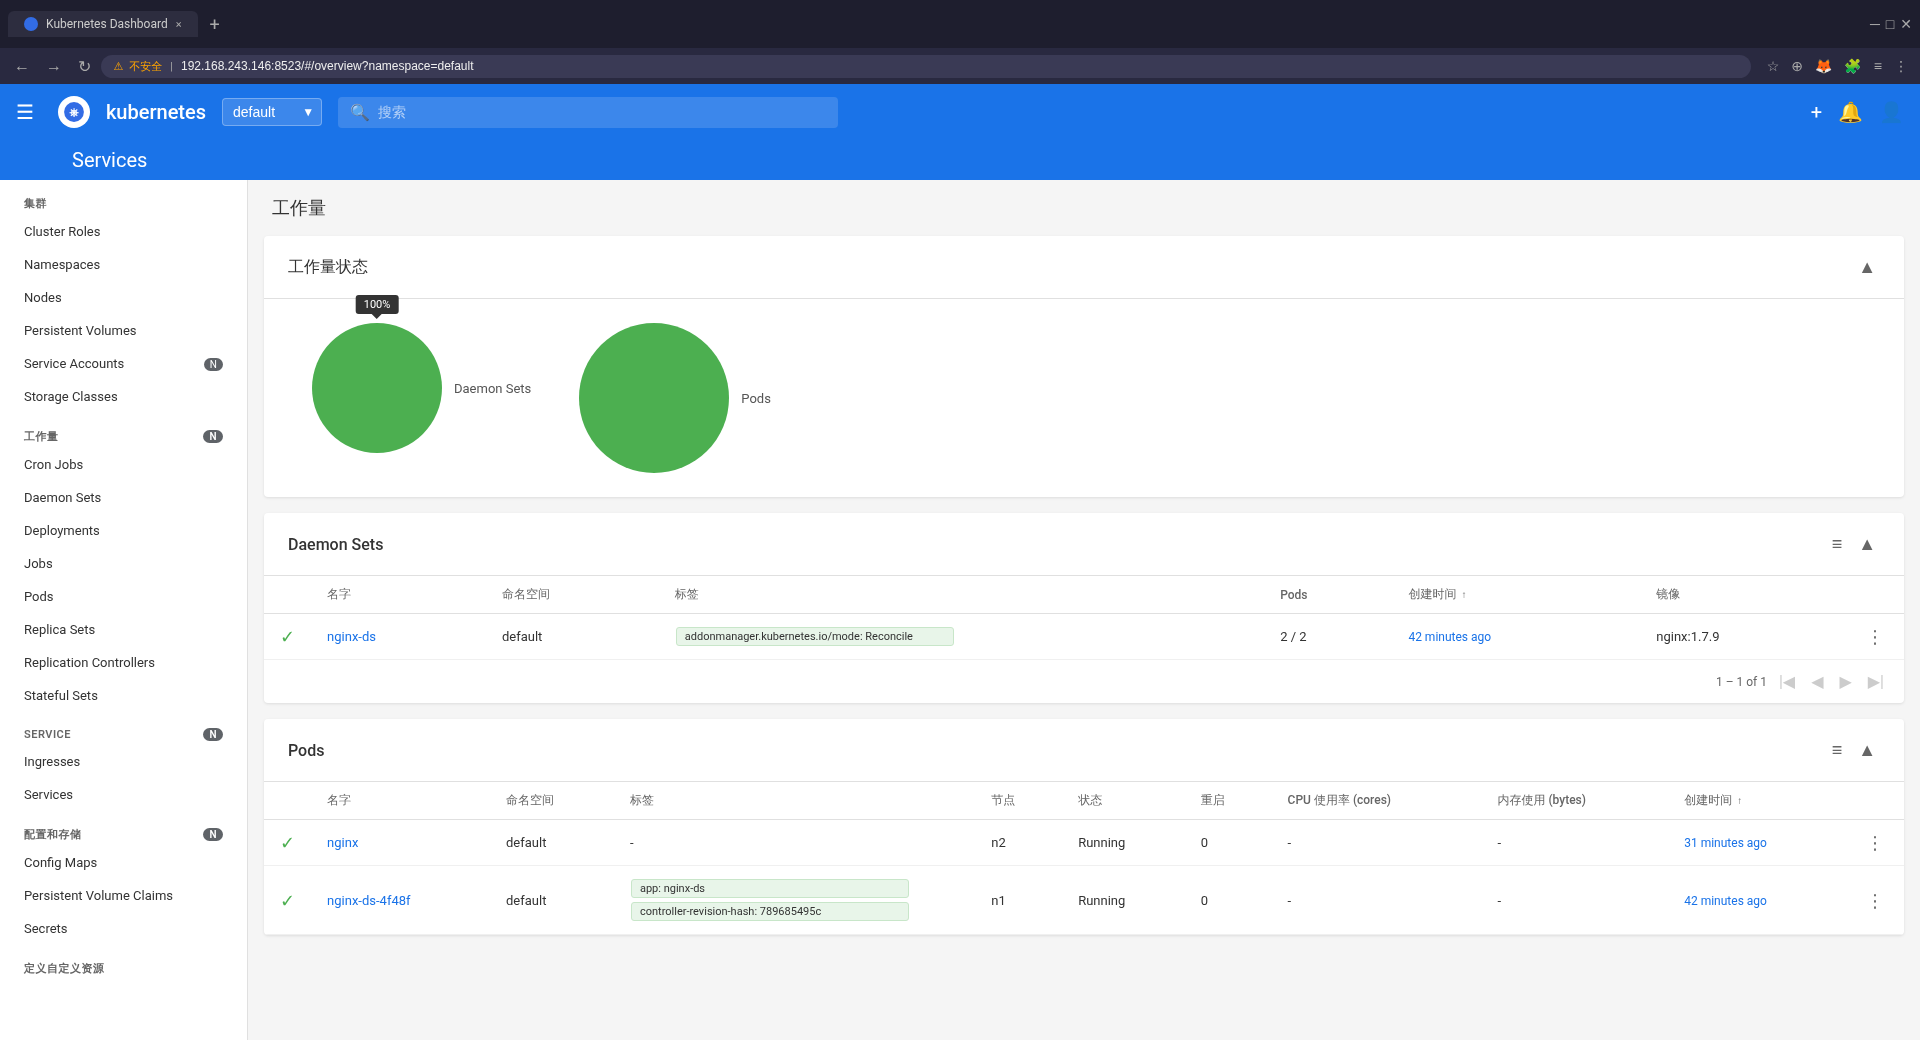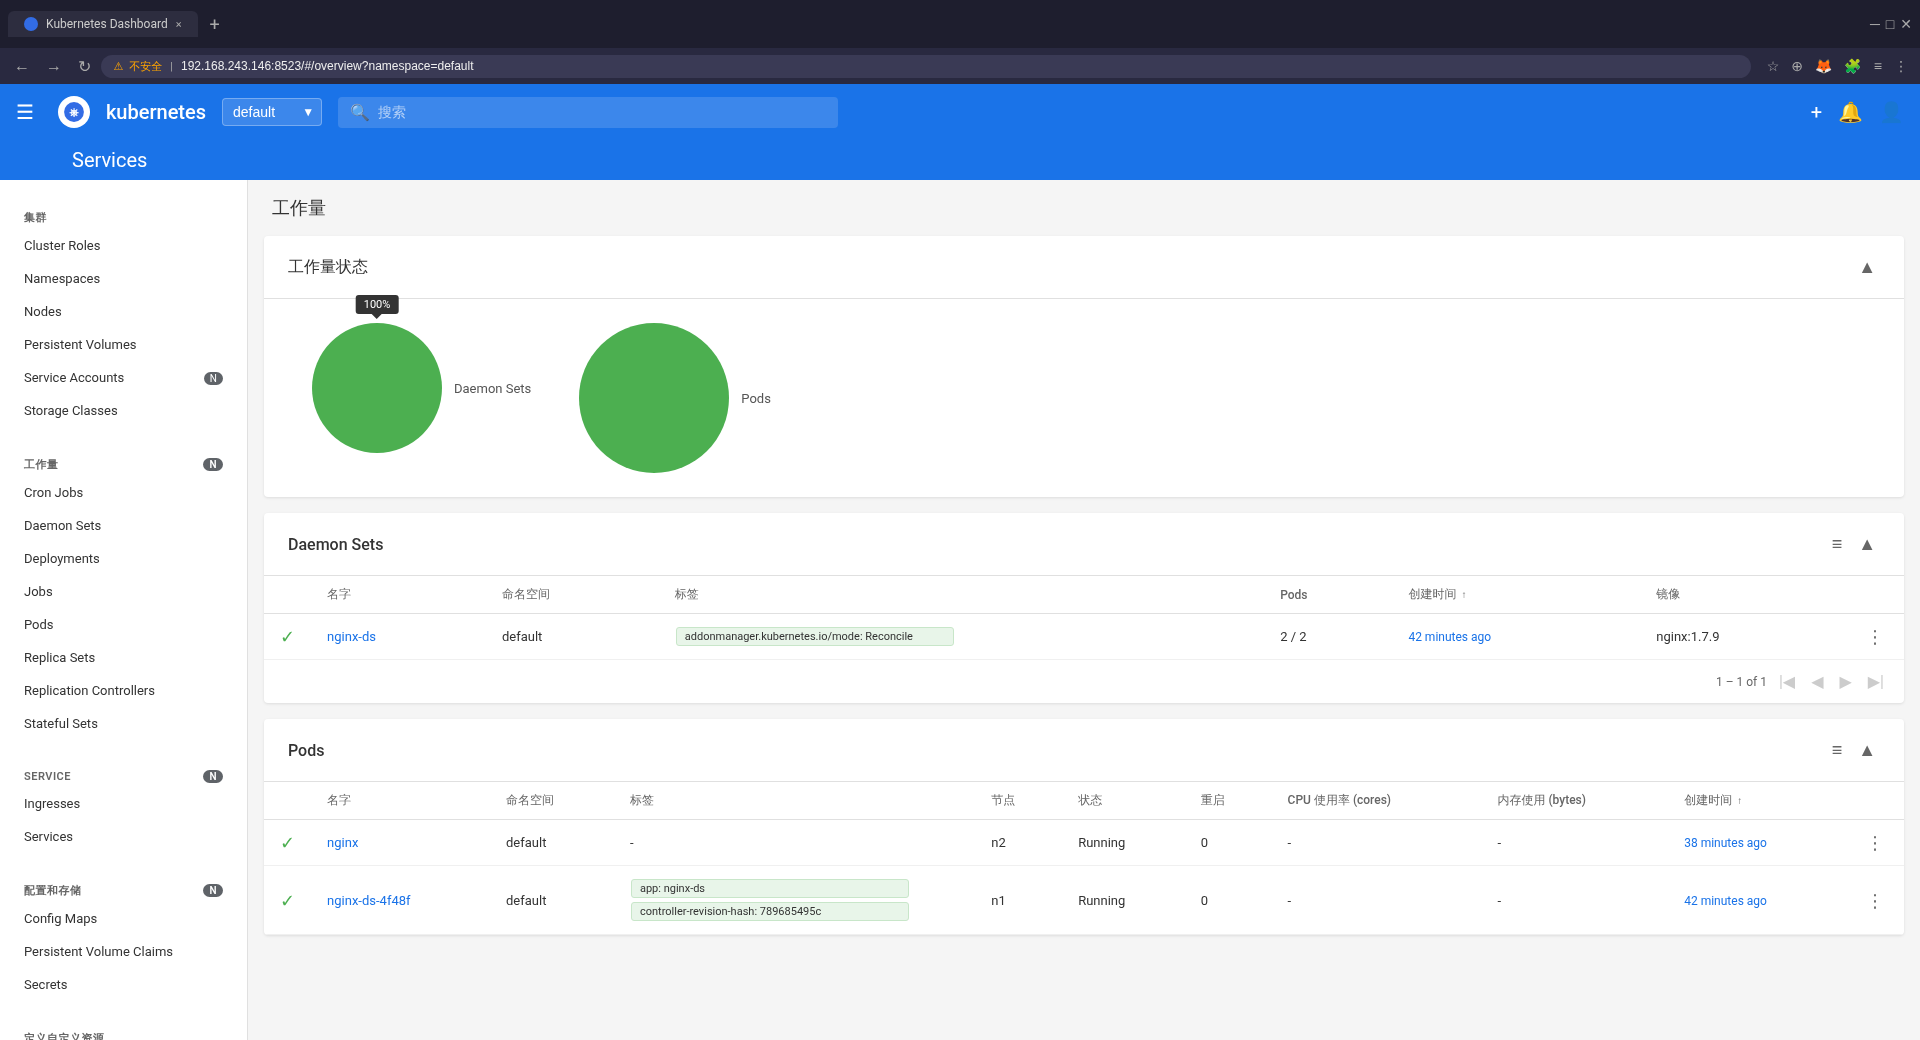--- a/index.html
+++ b/index.html
@@ -148,21 +148,21 @@
       overflow-y: auto;
       flex-shrink: 0;
       border-right: 1px solid #e0e0e0;
     }
     .sidebar-section-label {
       color: #666;
       font-size: 11px;
       font-weight: 600;
       text-transform: uppercase;
       letter-spacing: 0.5px;
-      padding: 30px 24px 4px;
+      padding: 16px 24px 4px;
     }
     .sidebar-item {
       padding: 9px 24px;
       color: #333;
       font-size: 13px;
       cursor: pointer;
       display: flex;
       align-items: flex-end;
       justify-content: space-between;
       transition: background 0.15s;
@@ -592,21 +592,21 @@
                 <a class="link-text">nginx</a>
               </td>
               <td>default</td>
               <td>-</td>
               <td>n2</td>
               <td>Running</td>
               <td>0</td>
               <td>-</td>
               <td>-</td>
               <td>
-                <a class="time-link">38 minutes ago</a>
+                <a class="time-link">31 minutes ago</a>
               </td>
               <td>
                 <span class="more-menu">⋮</span>
               </td>
             </tr>
 
             <tr class="table-row">
               <td>
                 <span class="status-ok">✓</span>
               </td>

